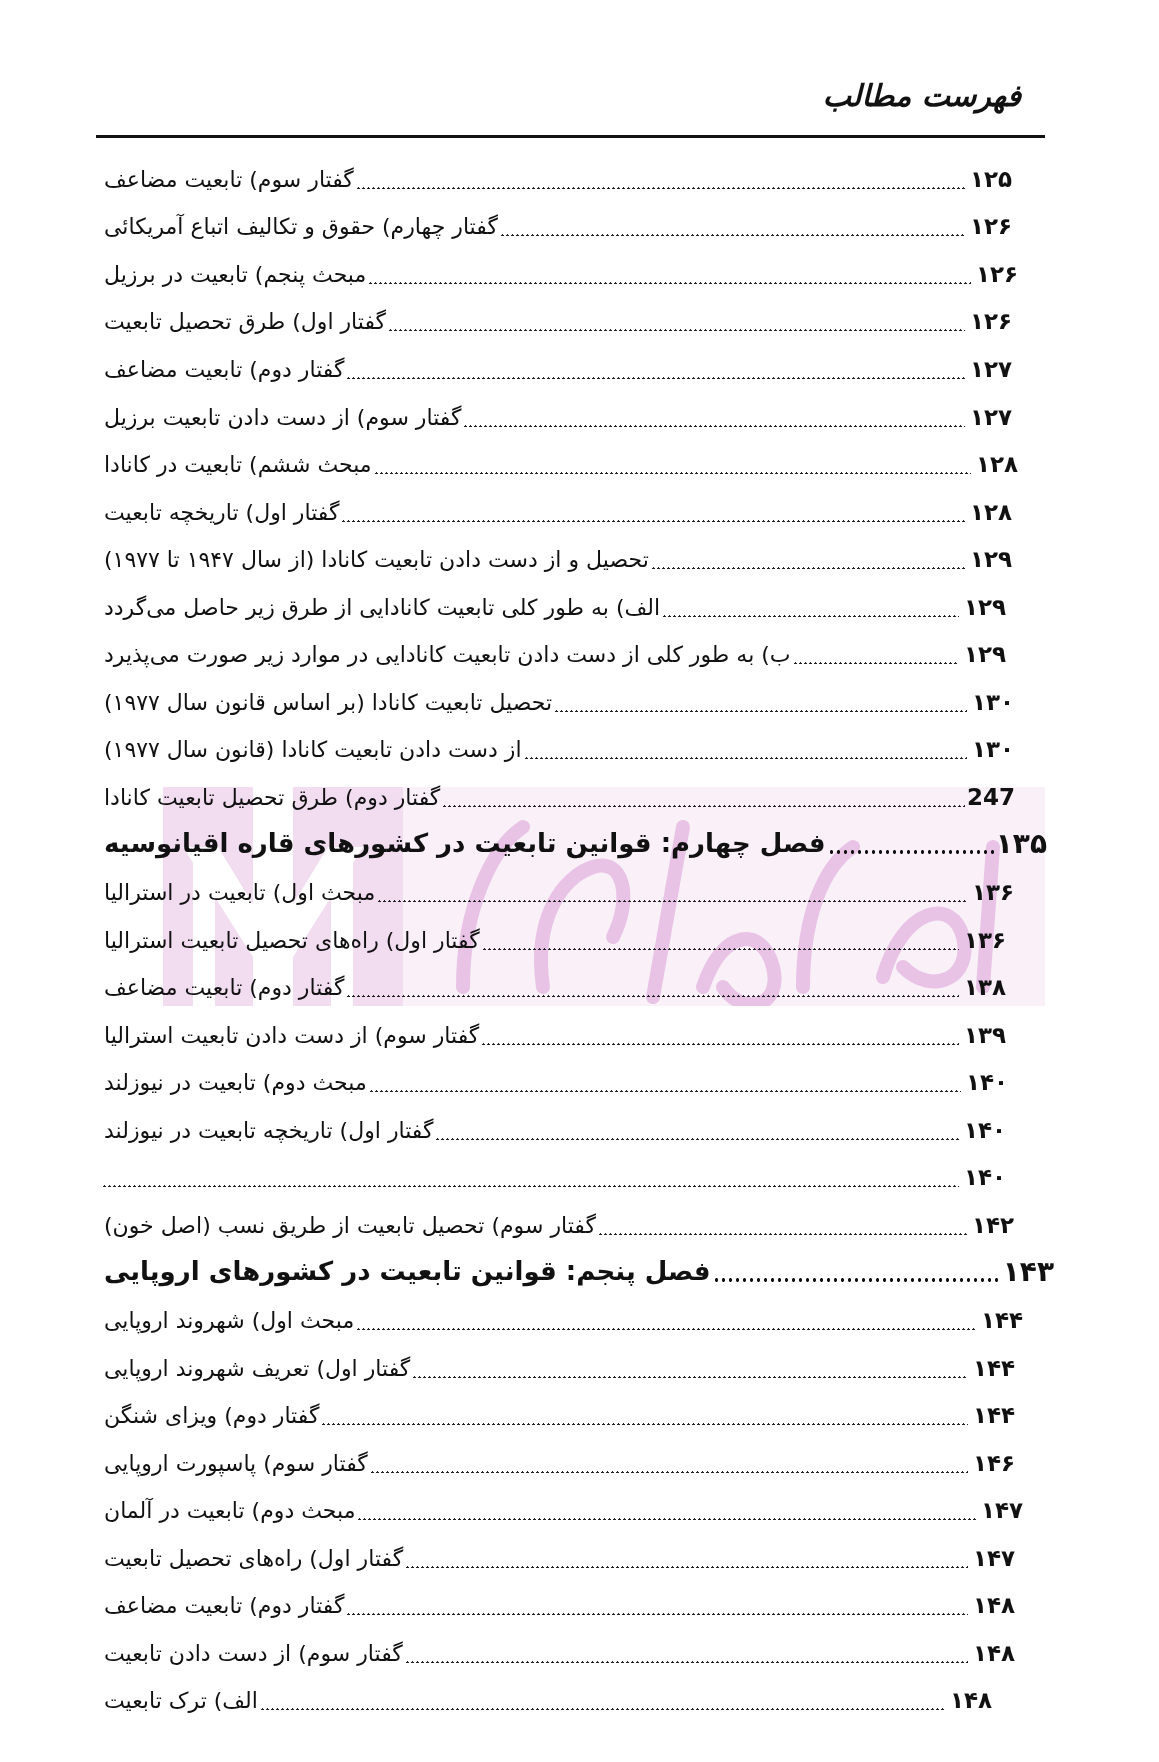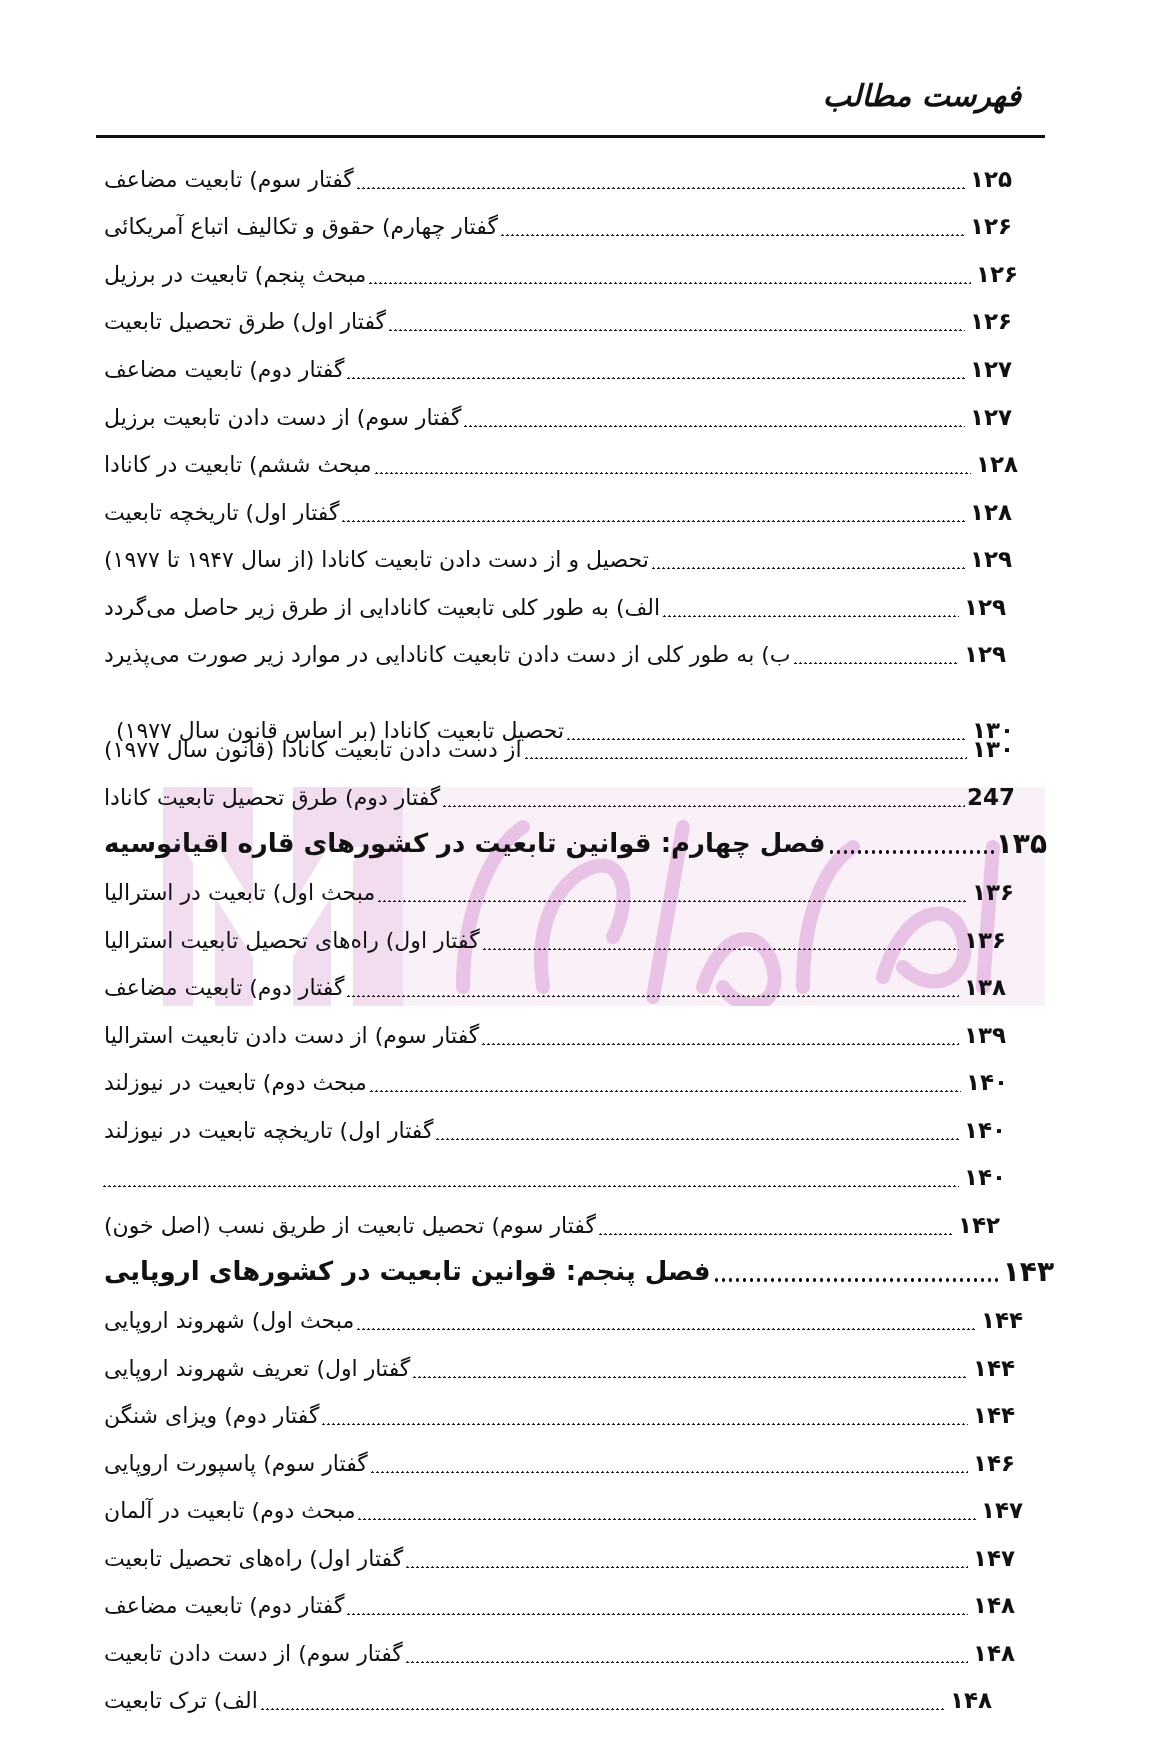--- a/index.html
+++ b/index.html
@@ -116,21 +116,21 @@
   <div class="row" style="top:585px;right:150px;">
       <span class="label">الف) به طور کلی تابعیت کانادایی از طرق زیر حاصل می‌گردد</span>
       <span class="leader"></span>
       <span class="page">۱۲۹</span>
     </div>
   <div class="row" style="top:632px;right:150px;">
       <span class="label">ب) به طور کلی از دست دادن تابعیت کانادایی در موارد زیر صورت می‌پذیرد</span>
       <span class="leader"></span>
       <span class="page">۱۲۹</span>
     </div>
-  <div class="row" style="top:708px;right:142px;margin-left:12px;">
+  <div class="row" style="top:680px;right:142px;">
       <span class="label">تحصیل تابعیت کانادا (بر اساس قانون سال ۱۹۷۷)</span>
       <span class="leader"></span>
       <span class="page">۱۳۰</span>
     </div>
   <div class="row" style="top:727px;right:142px;">
       <span class="label">از دست دادن تابعیت کانادا (قانون سال ۱۹۷۷)</span>
       <span class="leader"></span>
       <span class="page">۱۳۰</span>
     </div>
   <div class="row" style="top:775px;right:144px;">
@@ -170,21 +170,21 @@
     </div>
   <div class="row" style="top:1108px;right:150px;">
       <span class="label">گفتار اول) تاریخچه تابعیت در نیوزلند</span>
       <span class="leader"></span>
       <span class="page">۱۴۰</span>
     </div>
   <div class="row" style="top:1155px;right:150px;">
       <span class="leader"></span>
       <span class="page">۱۴۰</span>
     </div>
-  <div class="row" style="top:1203px;right:156px;">
+  <div class="row" style="top:1203px;right:142px;">
       <span class="label">گفتار سوم) تحصیل تابعیت از طریق نسب (اصل خون)</span>
       <span class="leader"></span>
       <span class="page">۱۴۲</span>
     </div>
   <div class="row chapter" style="top:1249px;right:105px;">
       <span class="label">فصل پنجم: قوانین تابعیت در کشورهای اروپایی</span>
       <span class="leader"></span>
       <span class="page">۱۴۳</span>
     </div>
   <div class="row" style="top:1298px;right:133px;">

